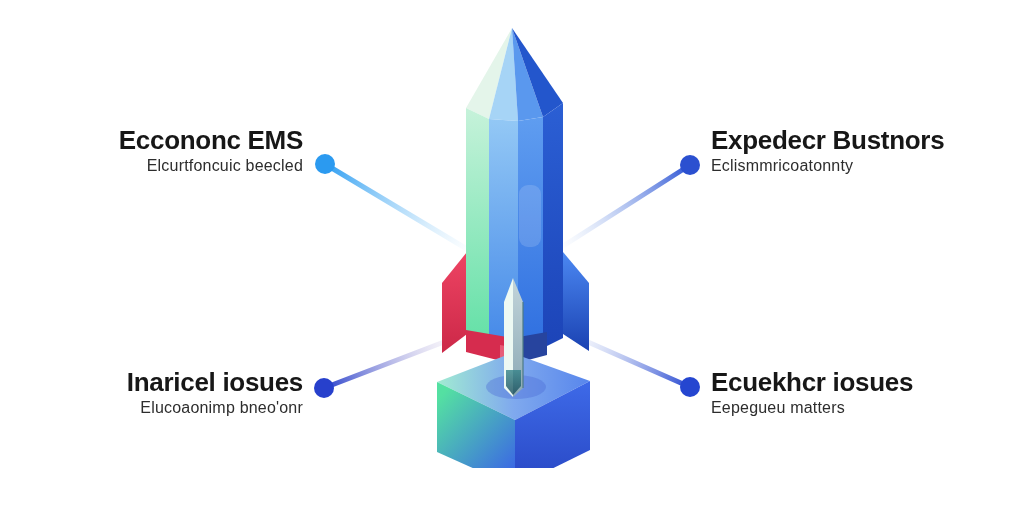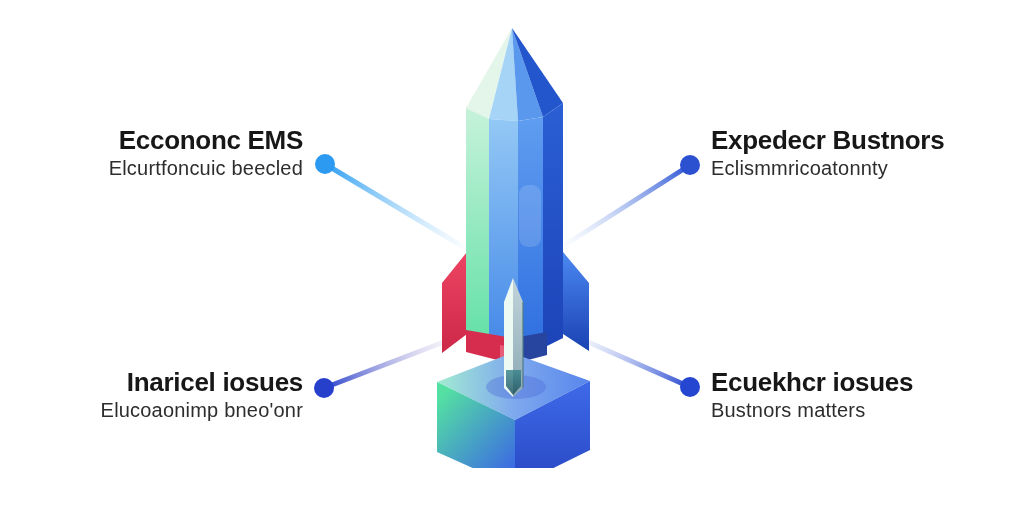--- a/index.html
+++ b/index.html
@@ -29,21 +29,21 @@
   .callout-title {
     display: block;
     font-size: 26px;
     font-weight: 700;
     color: #171717;
     letter-spacing: -0.3px;
     line-height: 1.05;
   }
   .callout-subtitle {
     display: block;
-    font-size: 20px;
+    font-size: 16px;
     font-weight: 400;
     color: #2d2d2d;
     letter-spacing: 0.2px;
     margin-top: 4px;
     line-height: 1.05;
   }
   .tl { top: 127px; right: 721px; }
   .tr { top: 127px; left: 711px; }
   .bl { top: 369px; right: 721px; }
   .br { top: 369px; left: 711px; }
@@ -189,16 +189,16 @@
     <span class="callout-subtitle">Elucoaonimp bneo'onr</span>
   </div>
 
   <div class="callout align-left tr">
     <span class="callout-title">Expedecr Bustnors</span>
     <span class="callout-subtitle">Eclismmricoatonnty</span>
   </div>
 
   <div class="callout align-left br">
     <span class="callout-title">Ecuekhcr iosues</span>
-    <span class="callout-subtitle">Bustnors matters</span>
+    <span class="callout-subtitle">Eepegueu matters</span>
   </div>
 
 </div>
 
 </body></html>

